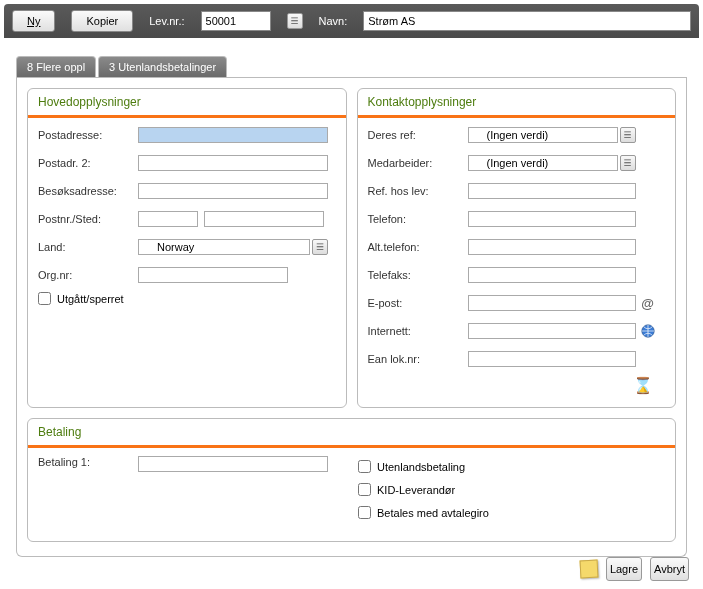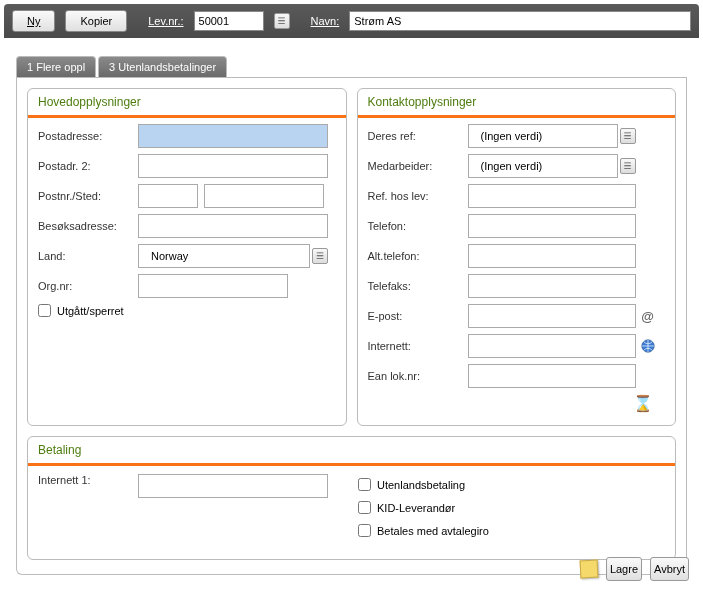--- a/index.html
+++ b/index.html
@@ -10,38 +10,37 @@
     width: 703px;
     height: 589px;
     overflow: hidden;
   }
   .top-bar {
     background: linear-gradient(#5a5a5a, #4a4a4a);
     height: 34px;
     display: flex;
     align-items: center;
     padding: 0 8px;
-    gap: 10px;
+    gap: 16px;
     border-radius: 4px 4px 0 0;
     margin: 4px 4px 0 4px;
   }
   .top-btn {
     background: linear-gradient(#fafafa,#e0e0e0);
     border: 1px solid #888;
     border-radius: 3px;
     height: 22px;
     padding: 0 14px;
     font-size: 11px;
     cursor: pointer;
   }
   .top-label {
     color: #fff;
     font-size: 11px;
-    margin-left: 11px;
-    text-decoration: underline;
+    margin-left: 0;
   }
   .top-input {
     height: 20px;
     border: 1px solid #888;
     padding: 0 4px;
     font-size: 11px;
   }
   .list-icon {
     display:inline-flex;
     width:16px;height:16px;
@@ -106,23 +105,23 @@
     align-items:center;
     margin-bottom:6px;
     min-height:22px;
   }
   .field-label {
     width:100px;
     font-size:11px;
     color:#333;
   }
   .field-input {
-    height:24px;
+    height:16px;
     border:1px solid #aaa;
-    padding:0 12px;
+    padding:0 18px;
     font-size:11px;
     flex:0 0 auto;
   }
   .w-lg { width:190px; }
   .w-md { width:150px; }
   .w-sm { width:60px; }
   .w-sm2 { width:120px; }
   .highlight { background:#b8d4f0; }
   .combo-wrap {
     display:flex;align-items:center;gap:2px;
@@ -189,47 +188,47 @@
   <button class="top-btn"><span class="underline">Ny</span></button>
   <button class="top-btn"><span>Kopier</span></button>
   <span class="top-label">Lev.nr.:</span>
   <input class="top-input" style="width: 70px;" value="50001">
   <span class="list-icon">☰</span>
   <span class="top-label">Navn:</span>
   <input class="top-input" style="flex: 1 1 0%;" value="Strøm AS">
 </div>
 
 <div class="tabs">
-  <div class="tab">1 Flere oppl</div>
+  <div class="tab">8 Flere oppl</div>
   <div class="tab">3 Utenlandsbetalinger</div>
 </div>
 
 <div class="content">
   <div class="row-top">
 
     <div class="panel">
       <div class="panel-header">Hovedopplysninger</div>
       <div class="panel-body">
         <div class="field-row">
           <div class="field-label">Postadresse:</div>
           <input class="field-input w-lg highlight" style="">
         </div>
         <div class="field-row">
           <div class="field-label">Postadr. 2:</div>
+          <input class="field-input w-lg" style="">
+        </div>
+        <div class="field-row">
+          <div class="field-label">Besøksadresse:</div>
           <input class="field-input w-lg" style="">
         </div>
         <div class="field-row">
           <div class="field-label">Postnr./Sted:</div>
           <input class="field-input w-sm" style="">
           <span style="width:6px"></span>
           <input class="field-input w-sm2" style="">
-        </div>
-        <div class="field-row">
-          <div class="field-label">Besøksadresse:</div>
-          <input class="field-input w-lg" style="">
         </div>
         <div class="field-row">
           <div class="field-label">Land:</div>
           <div class="combo-wrap">
             <input class="field-input" style="width: 172px;" value="Norway">
             <span class="list-icon">☰</span>
           </div>
         </div>
         <div class="field-row">
           <div class="field-label">Org.nr:</div>
@@ -297,21 +296,21 @@
         </div>
         <div class="hourglass">⌛</div>
       </div>
     </div>
   </div>
 
   <div class="panel-bottom">
     <div class="panel-header">Betaling</div>
     <div class="betaling-body">
       <div class="betaling-left">
-        <div class="field-label" style="width:90px">Internett 1:</div>
+        <div class="field-label" style="width:90px">Betaling 1:</div>
         <input class="field-input" style="width: 190px;">
       </div>
       <div class="betaling-right">
         <div class="check-row">
           <input type="checkbox" class="checkbox" style="">
           <span>Utenlandsbetaling</span>
         </div>
         <div class="check-row">
           <input type="checkbox" class="checkbox" style="">
           <span>KID-Leverandør</span>

